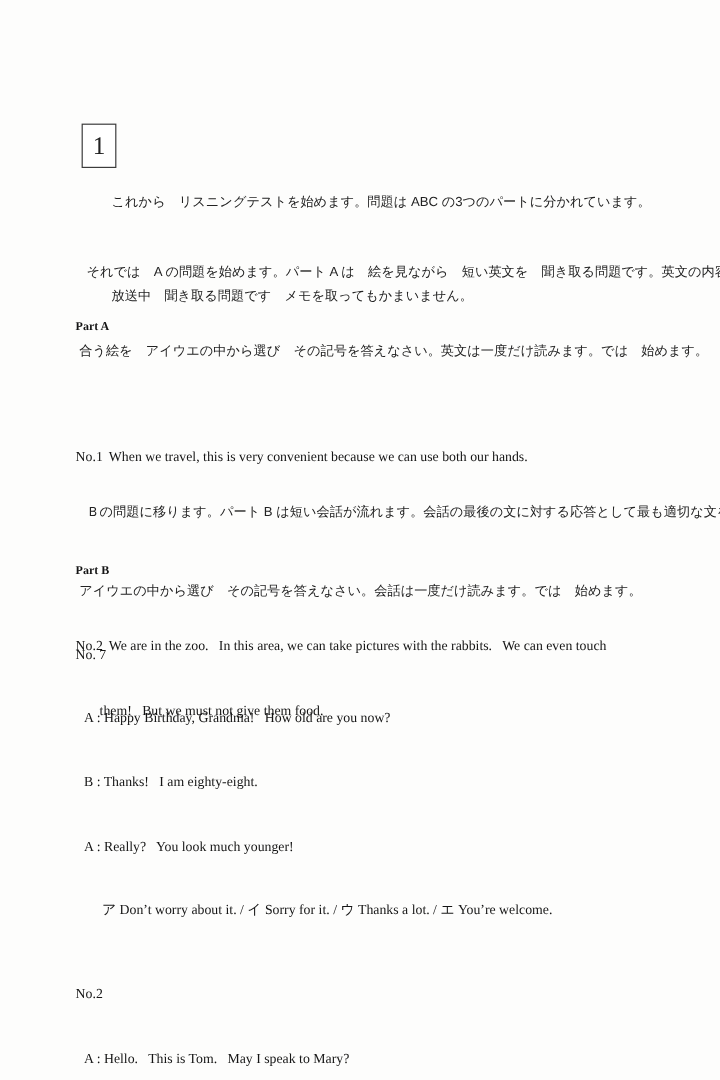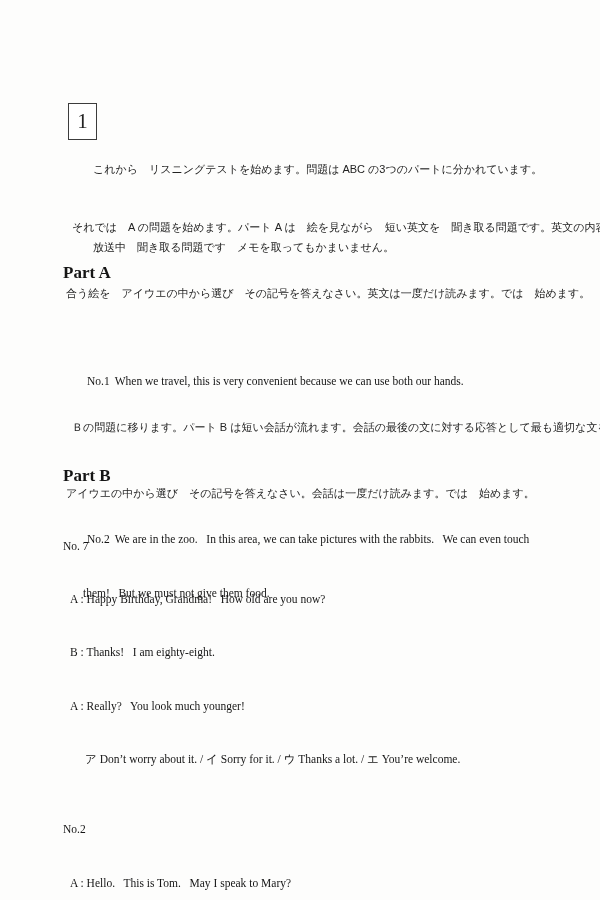--- a/index.html
+++ b/index.html
@@ -56,24 +56,24 @@
     left: 63px; top: 228px;
     line-height: 18px;
   }
   .part-b {
     position: absolute;
     left: 63px; top: 432px;
     line-height: 17.7px;
   }
   .part-title {
     font-weight: bold;
-    font-size: 17px;
+    font-size: 10px;
   }
   .pa-item { margin-top: 14px; }
-  .pa-item .no { margin-right: 5px; margin-left: 24px; }
+  .pa-item .no { margin-right: 5px; }
   .cont { padding-left: 20px; }
   .dlg { padding-left: 7px; }
   .opt { padding-left: 22px; }
 </style>
 </head>
 <body>
 
 <div class="page">
 
   <div class="q-box">

